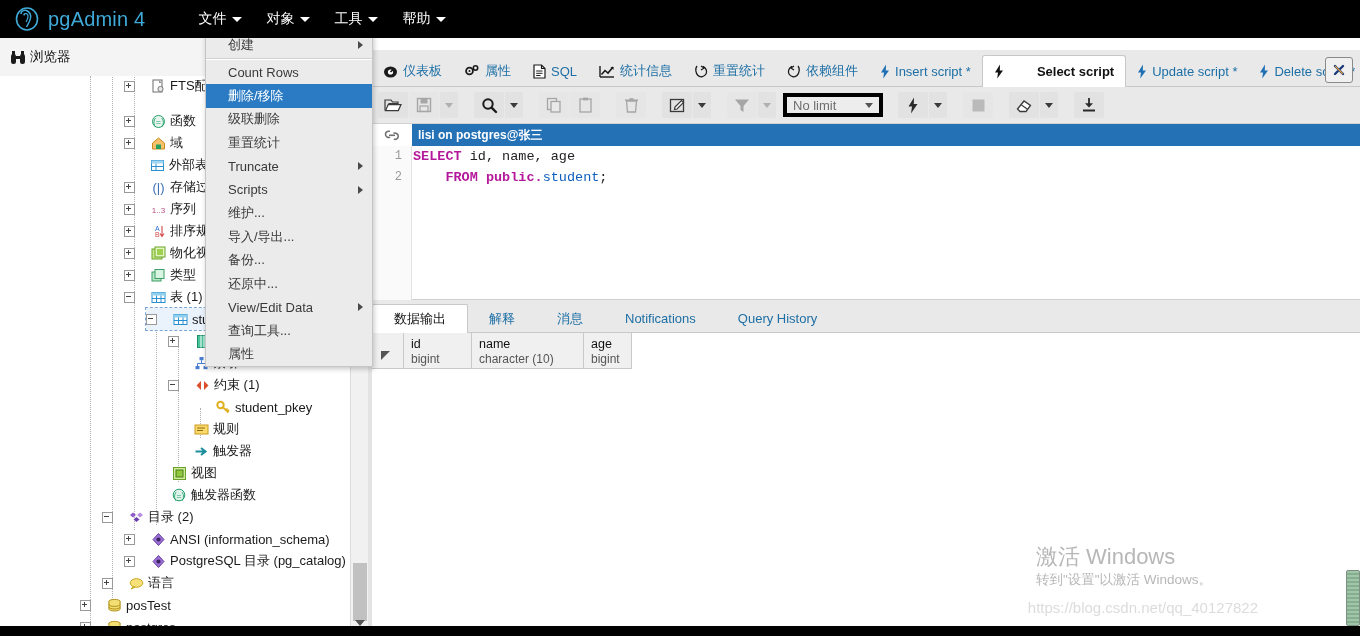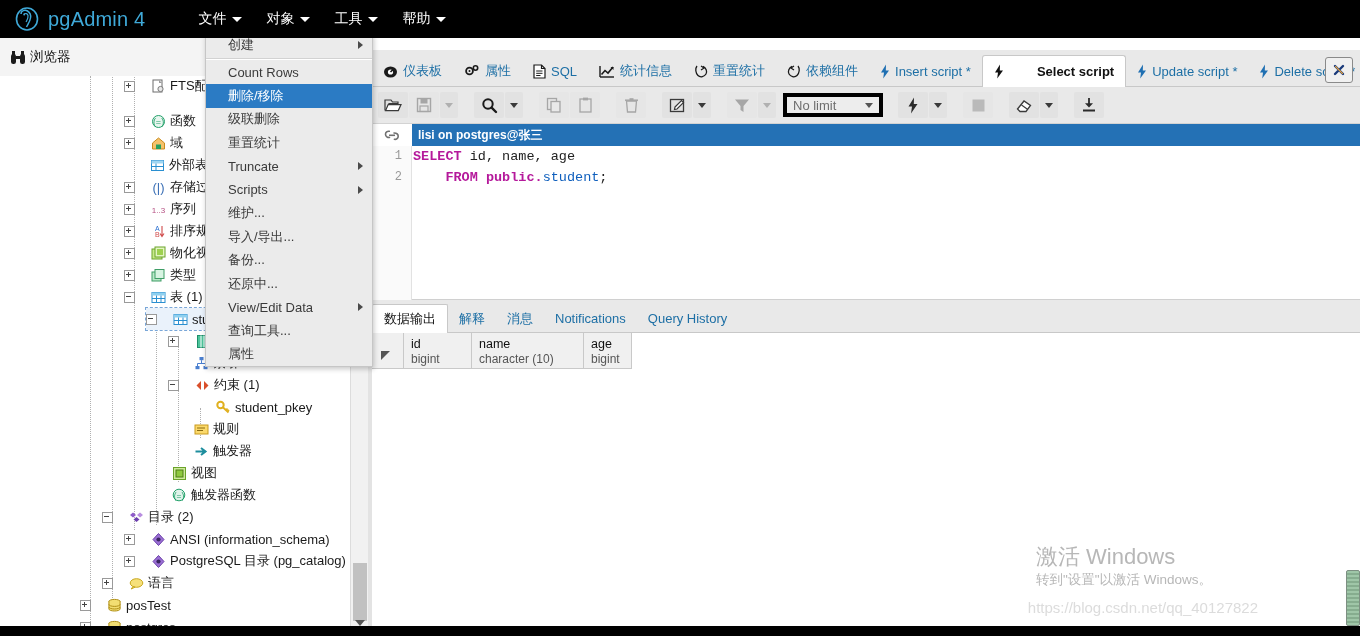--- a/index.html
+++ b/index.html
@@ -166,21 +166,21 @@
   .kw{color:#b5199b;font-weight:bold;}
   .id{color:#0f5fbd;}
   .pl{color:#222;}
   
   #outtabs{
     position:absolute;left:0;top:250px;width:988px;height:33px;
     background:#e9e9e9;border-bottom:1px solid #c8c8c8;
     display:flex;align-items:flex-end;box-sizing:border-box;
   }
   .otab{
-    height:27px;padding:0 11px;display:flex;align-items:center;
+    height:27px;padding:0 21px;display:flex;align-items:center;
     font-size:13px;color:#1d6fa5;cursor:default;white-space:nowrap;
   }
   .otab.active{
     background:#fff;color:#111;border:1px solid #c8c8c8;border-bottom:none;
     border-radius:2px 2px 0 0;height:28px;margin-bottom:-1px;
   }
   
   #grid{position:absolute;left:0;top:283px;width:988px;height:36px;}
   .gcell{
     position:absolute;top:0;height:36px;box-sizing:border-box;

